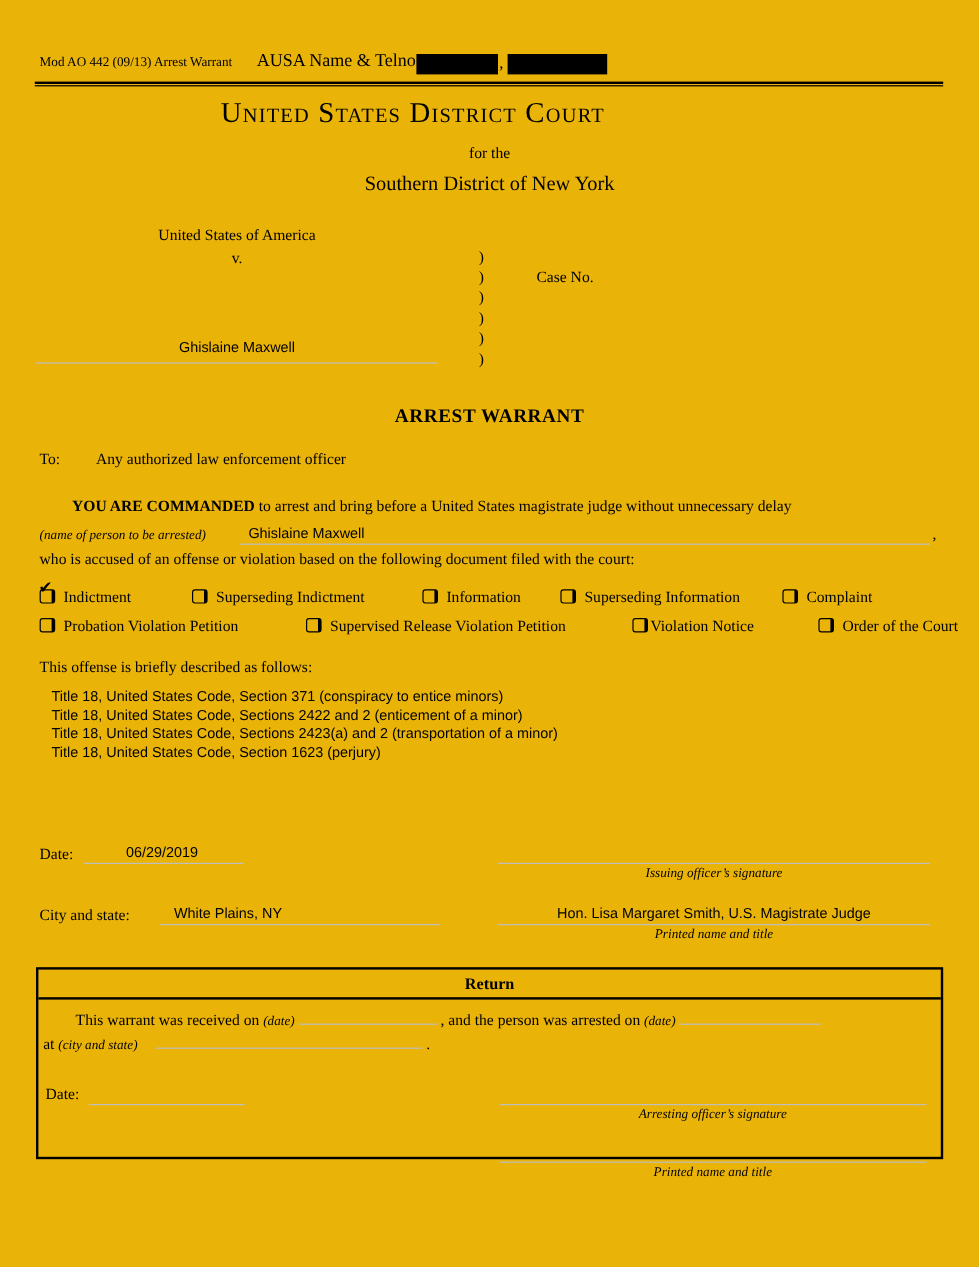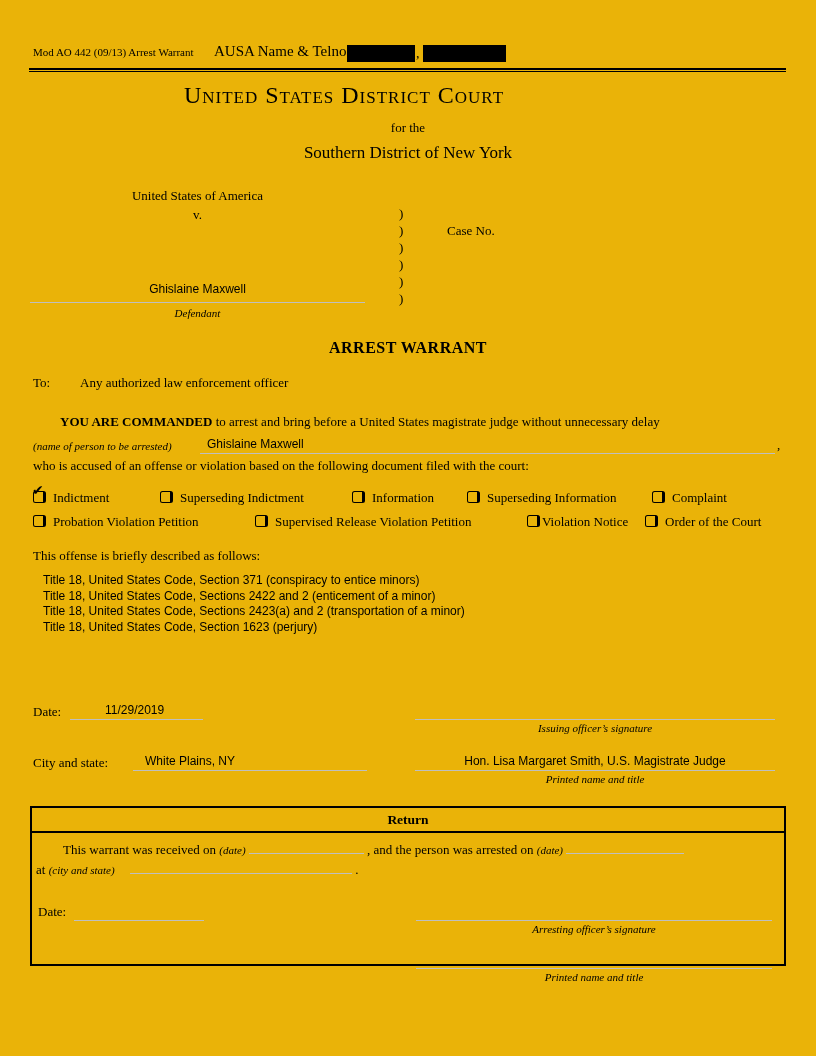--- a/index.html
+++ b/index.html
@@ -45,21 +45,20 @@
   <div class="abs court-title" style="top:82px;">United States District Court</div>
   <div class="abs center" style="top:120px;font-size:13px;">for the</div>
   <div class="abs center" style="top:143px;font-size:17px;">Southern District of New York</div>
 
   <div class="abs caption-col" style="left:30px;top:188px;width:335px;">
     <div>United States of America</div>
     <div style="margin-top:3px;">v.</div>
   </div>
   <div class="abs sans fill" style="left:30px;top:282px;width:335px;text-align:center;">Ghislaine Maxwell</div>
   <div class="abs hline" style="left:30px;top:302px;width:335px;"></div>
-  <div class="abs it small" style="left:30px;top:307px;width:335px;text-align:center;">Defendant</div>
 
   <div class="abs" style="left:399px;top:205px;line-height:17px;font-size:13px;">
     <div>)</div>
     <div>)</div>
     <div>)</div>
     <div>)</div>
     <div>)</div>
     <div>)</div>
   </div>
   <div class="abs" style="left:447px;top:223px;">Case No.</div>
@@ -101,36 +100,36 @@
   <div class="abs" style="left:33px;top:514px;width:760px;height:20px;">
     <span class="abs cbx" style="left:0;">
       <span class="box"></span><span>Probation Violation Petition</span>
     </span>
     <span class="abs cbx" style="left:222px;">
       <span class="box"></span><span>Supervised Release Violation Petition</span>
     </span>
     <span class="abs cbx" style="left:494px;">
       <span class="box" style="margin-right:2px;"></span><span>Violation Notice</span>
     </span>
-    <span class="abs cbx" style="left:612px;">
+    <span class="abs cbx" style="left:649px;">
       <span class="box"></span><span>Order of the Court</span>
     </span>
   </div>
 
   <div class="abs" style="left:33px;top:548px;">This offense is briefly described as follows:</div>
   <div class="abs sans fill offense-lines" style="left:43px;top:573px;width:700px;">
     <div>Title 18, United States Code, Section 371 (conspiracy to entice minors)</div>
     <div>Title 18, United States Code, Sections 2422 and 2 (enticement of a minor)</div>
     <div>Title 18, United States Code, Sections 2423(a) and 2 (transportation of a minor)</div>
     <div>Title 18, United States Code, Section 1623 (perjury)</div>
   </div>
 
   <div class="abs" style="left:33px;top:704px;">Date:</div>
   <div class="abs hline" style="left:70px;top:719px;width:133px;"></div>
-  <div class="abs sans fill" style="left:105px;top:703px;">11/29/2019</div>
+  <div class="abs sans fill" style="left:105px;top:703px;">06/29/2019</div>
 
   <div class="abs hline" style="left:415px;top:719px;width:360px;"></div>
   <div class="abs it small" style="left:415px;top:722px;width:360px;text-align:center;">Issuing officer’s signature</div>
 
   <div class="abs" style="left:33px;top:755px;">City and state:</div>
   <div class="abs hline" style="left:133px;top:770px;width:234px;"></div>
   <div class="abs sans fill" style="left:145px;top:754px;">White Plains, NY</div>
 
   <div class="abs sans fill" style="left:415px;top:754px;width:360px;text-align:center;">Hon. Lisa Margaret Smith, U.S. Magistrate Judge</div>
   <div class="abs hline" style="left:415px;top:770px;width:360px;"></div>

